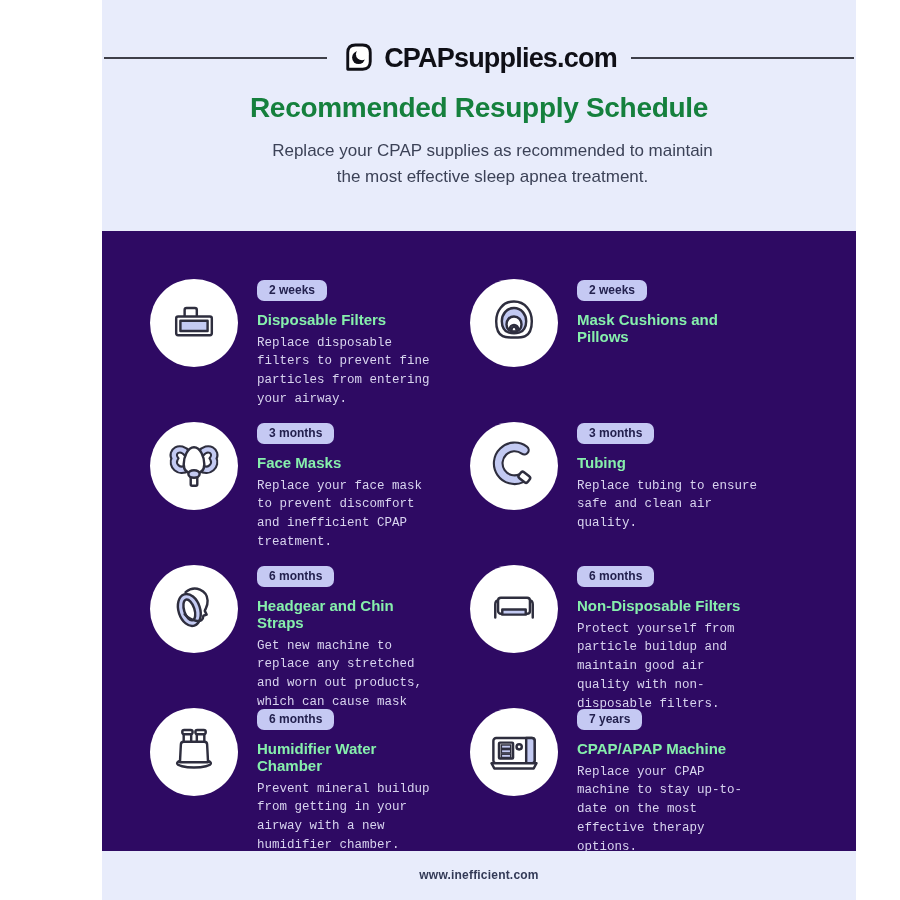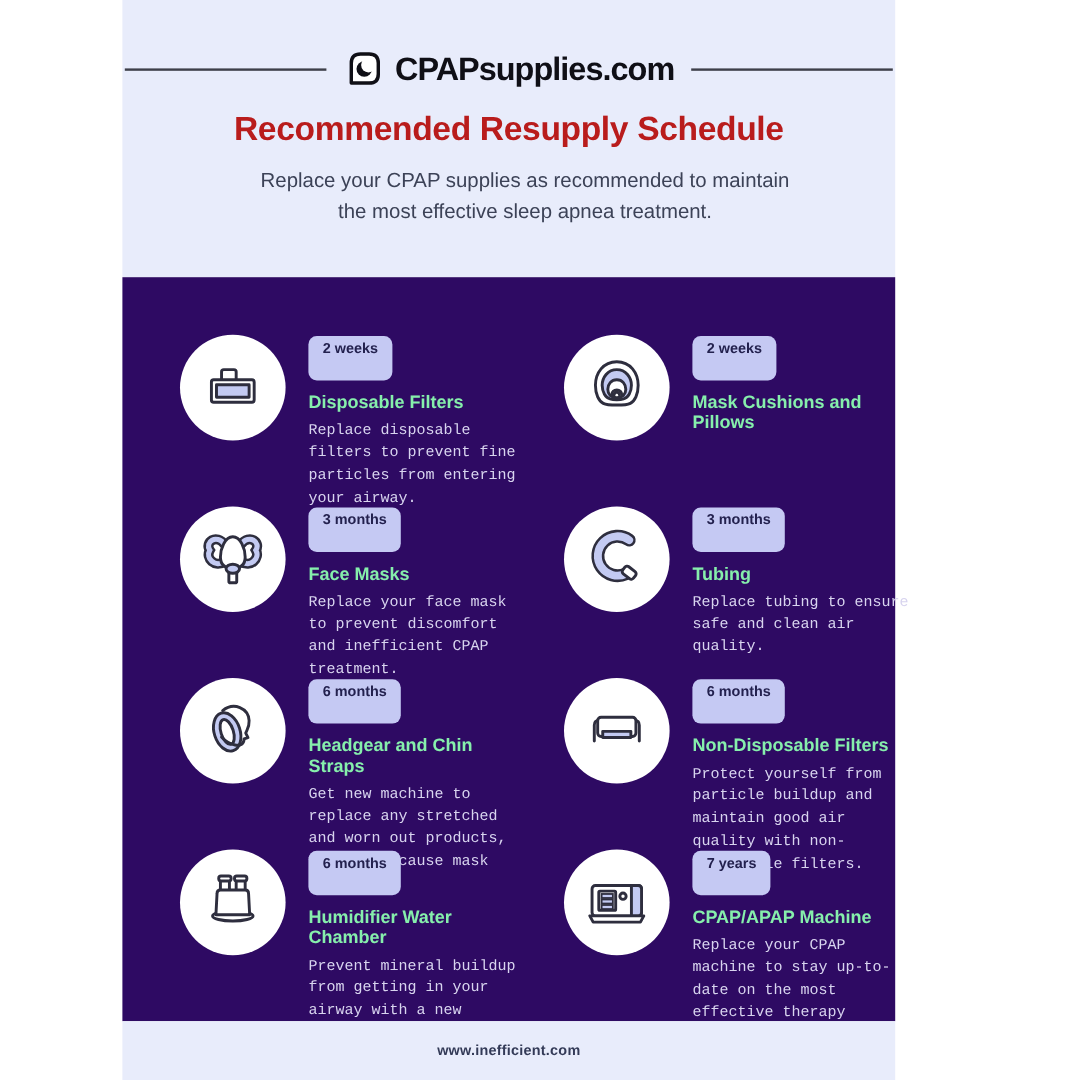--- a/index.html
+++ b/index.html
@@ -1,40 +1,40 @@
 <!DOCTYPE html>
 <html><head>
 <meta charset="utf-8">
 <style>
   html,body{margin:0;padding:0;}
   body{
     width:900px;height:900px;background:#ffffff;overflow:hidden;
     font-family:"Liberation Sans", sans-serif;
     -webkit-font-smoothing:antialiased;
   }
-  .page{width:644px;height:900px;margin-left:102px;display:flex;flex-direction:column;}
+  .page{width:754px;height:900px;margin-left:102px;display:flex;flex-direction:column;}
 
   
   .header{background:#e8ecfb;height:237px;box-sizing:border-box;padding-top:40px;text-align:center;}
   .logo-row{display:flex;align-items:center;gap:14px;padding:0 2px;margin-bottom:16px;}
   .rule{flex:1;height:2px;background:#3e3f49;}
   .logo{display:flex;align-items:center;gap:7px;}
   .logo-text{font-size:27px;font-weight:bold;color:#0f0f16;letter-spacing:-0.8px;white-space:nowrap;}
-  .title{font-size:28px;font-weight:bold;color:#b91c1c;letter-spacing:-0.3px;margin:6px 0 14px;}
+  .title{font-size:28px;font-weight:bold;color:#15803d;letter-spacing:-0.3px;margin:6px 0 14px;}
   .subtitle{font-size:17px;color:#3c4257;line-height:1.55;margin-left:27px;}
 
   
   .panel{background:#2e0a63;flex:1;box-sizing:border-box;padding:48px 0 0 48px;
          display:grid;grid-template-columns:320px 1fr;grid-auto-rows:143px;}
   .item{display:flex;gap:19px;align-items:flex-start;}
   .icon-circle{width:88px;height:88px;background:#ffffff;border-radius:50%;flex:0 0 88px;
                display:flex;align-items:center;justify-content:center;}
   .item-text{width:186px;padding-top:1px;}
   .badge{display:inline-block;background:#c5c9f3;color:#23214e;font-size:12px;font-weight:bold;
-         padding:3px 12px 20px;border-radius:7px;}
+         padding:3px 12px 4px;border-radius:7px;}
   .item-title{color:#86efac;font-size:15px;font-weight:bold;margin:10px 0 6px;}
   .item-desc{color:#d8d4ef;font-size:12.5px;line-height:1.5;font-family:Liberation Mono, monospace;}
 
   
   .footer{background:#e8ecfb;height:51px;display:flex;align-items:center;justify-content:center;}
   .footer-text{font-size:12px;font-weight:bold;color:#333a57;letter-spacing:0.2px;}
 
   svg{display:block;}
   .ic{stroke:#2e2e3e;stroke-width:2.6;stroke-linecap:round;stroke-linejoin:round;}
 </style>

